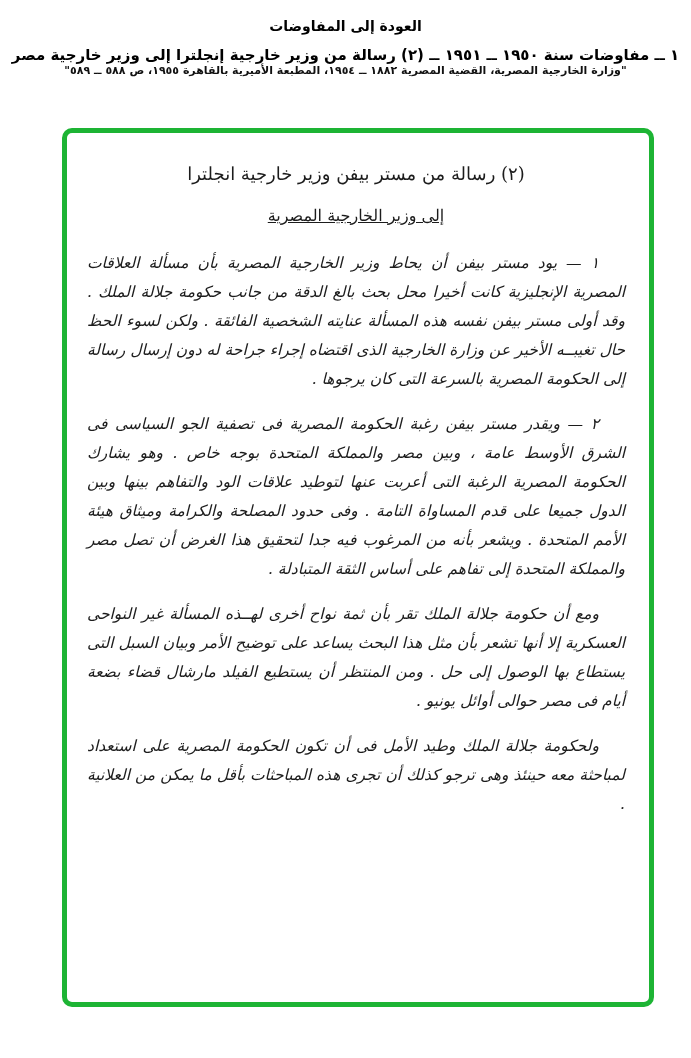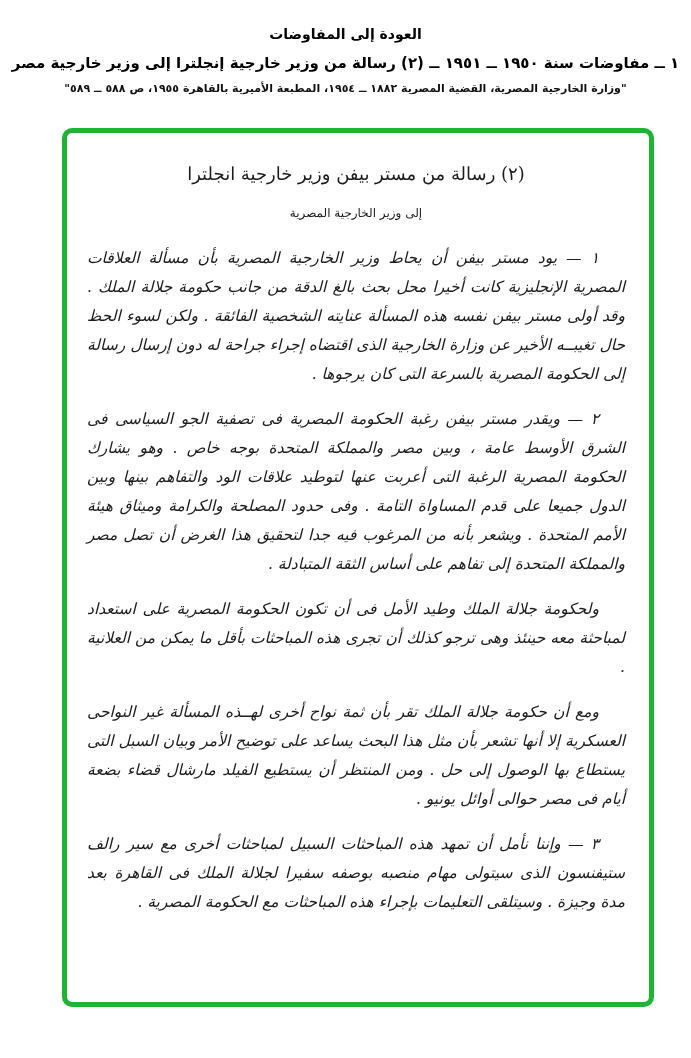--- a/index.html
+++ b/index.html
@@ -16,33 +16,32 @@
   .page {
     position: relative;
     width: 691px;
     height: 1058px;
     background: #ffffff;
     overflow: hidden;
   }
 
   
   .header {
-    padding-top: 26px;
+    padding-top: 18px;
     text-align: center;
   }
   .header-title {
     font-size: 14px;
     font-weight: bold;
     letter-spacing: 0.2px;
     margin-bottom: 12px;
   }
   .header-subtitle {
     font-size: 15px;
     font-weight: bold;
-    margin-bottom: 10px;
   }
   .header-source {
     font-size: 11px;
     font-weight: bold;
     color: #111;
   }
 
   
   .scan-frame {
     position: absolute;
@@ -61,22 +60,23 @@
     color: #1c1c1c;
   }
   .scan-title-1 {
     text-align: center;
     font-size: 18px;
     margin-top: 6px;
     margin-bottom: 22px;
   }
   .scan-title-2 {
     text-align: center;
-    font-size: 12px;
+    font-size: 16px;
     margin-bottom: 24px;
+    text-decoration: underline;
   }
   .scan-paragraph {
     font-size: 15.5px;
     line-height: 29px;
     text-align: justify;
     text-indent: 26px;
     margin: 0 0 16px 0;
     font-style: italic;
   }
 </style>
@@ -91,20 +91,19 @@
     <div class="header-source">"وزارة الخارجية المصرية، القضية المصرية ١٨٨٢ ــ ١٩٥٤، المطبعة الأميرية بالقاهرة ١٩٥٥، ص ٥٨٨ ــ ٥٨٩"</div>
   </div>
 
   <div class="scan-frame">
     <div class="scan-inner">
       <div class="scan-title-1">(٢) رسالة من مستر بيفن وزير خارجية انجلترا</div>
       <div class="scan-title-2">إلى وزير الخارجية المصرية</div>
 
       <p class="scan-paragraph">١ — يود مستر بيفن أن يحاط وزير الخارجية المصرية بأن مسألة العلاقات المصرية الإنجليزية كانت أخيرا محل بحث بالغ الدقة من جانب حكومة جلالة الملك . وقد أولى مستر بيفن نفسه هذه المسألة عنايته الشخصية الفائقة . ولكن لسوء الحظ حال تغيبــه الأخير عن وزارة الخارجية الذى اقتضاه إجراء جراحة له دون إرسال رسالة إلى الحكومة المصرية بالسرعة التى كان يرجوها .</p>
       <p class="scan-paragraph">٢ — ويقدر مستر بيفن رغبة الحكومة المصرية فى تصفية الجو السياسى فى الشرق الأوسط عامة ، وبين مصر والمملكة المتحدة بوجه خاص . وهو يشارك الحكومة المصرية الرغبة التى أعربت عنها لتوطيد علاقات الود والتفاهم بينها وبين الدول جميعا على قدم المساواة التامة . وفى حدود المصلحة والكرامة وميثاق هيئة الأمم المتحدة . ويشعر بأنه من المرغوب فيه جدا لتحقيق هذا الغرض أن تصل مصر والمملكة المتحدة إلى تفاهم على أساس الثقة المتبادلة .</p>
+      <p class="scan-paragraph">ومع أن حكومة جلالة الملك تقر بأن ثمة نواح أخرى لهــذه المسألة غير النواحى العسكرية إلا أنها تشعر بأن مثل هذا البحث يساعد على توضيح الأمر وبيان السبل التى يستطاع بها الوصول إلى حل . ومن المنتظر أن يستطيع الفيلد مارشال قضاء بضعة أيام فى مصر حوالى أوائل يونيو .</p>
       <p class="scan-paragraph">ولحكومة جلالة الملك وطيد الأمل فى أن تكون الحكومة المصرية على استعداد لمباحثة معه حينئذ  وهى ترجو كذلك أن تجرى هذه المباحثات بأقل ما يمكن من العلانية .</p>
-      <p class="scan-paragraph">ومع أن حكومة جلالة الملك تقر بأن ثمة نواح أخرى لهــذه المسألة غير النواحى العسكرية إلا أنها تشعر بأن مثل هذا البحث يساعد على توضيح الأمر وبيان السبل التى يستطاع بها الوصول إلى حل . ومن المنتظر أن يستطيع الفيلد مارشال قضاء بضعة أيام فى مصر حوالى أوائل يونيو .</p>
-      <p class="scan-paragraph">٣ — وإننا نأمل أن تمهد هذه المباحثات السبيل لمباحثات أخرى مع سير رالف ستيفنسون الذى سيتولى مهام منصبه بوصفه سفيرا لجلالة الملك فى القاهرة بعد مدة وجيزة . وسيتلقى التعليمات بإجراء هذه المباحثات مع الحكومة المصرية .</p>
 
     </div>
   </div>
 
 </div>
 
 </body></html>

